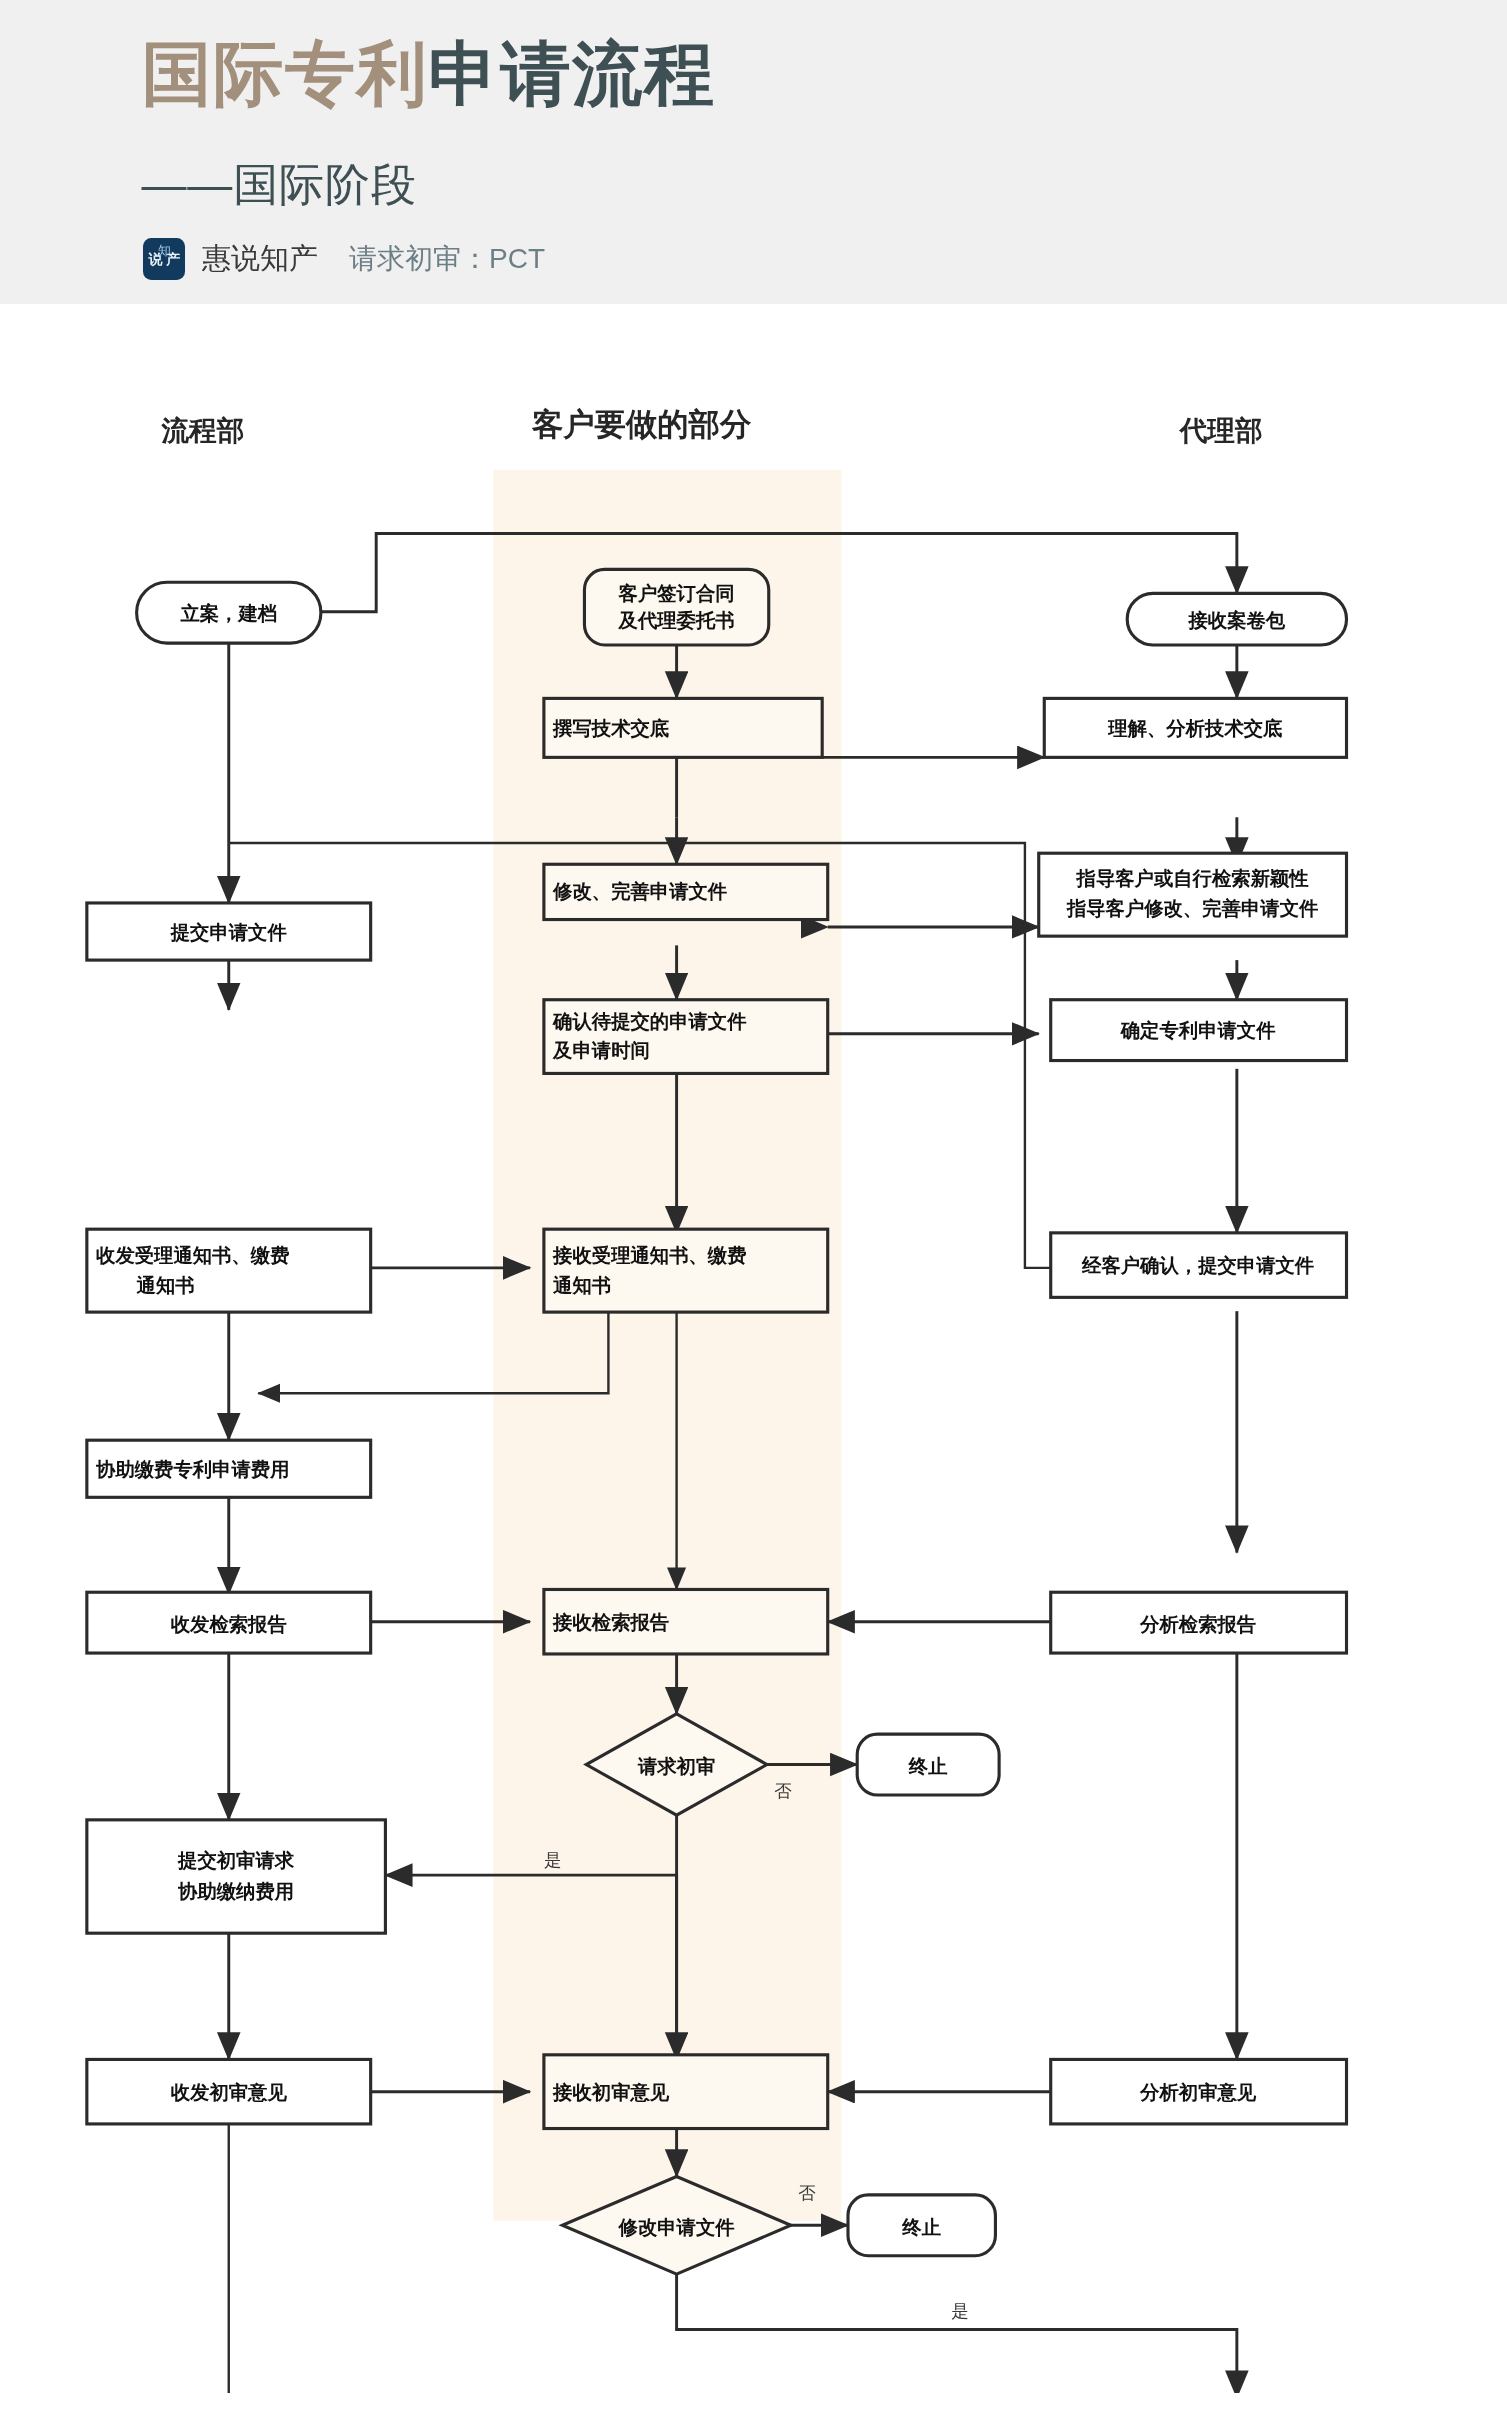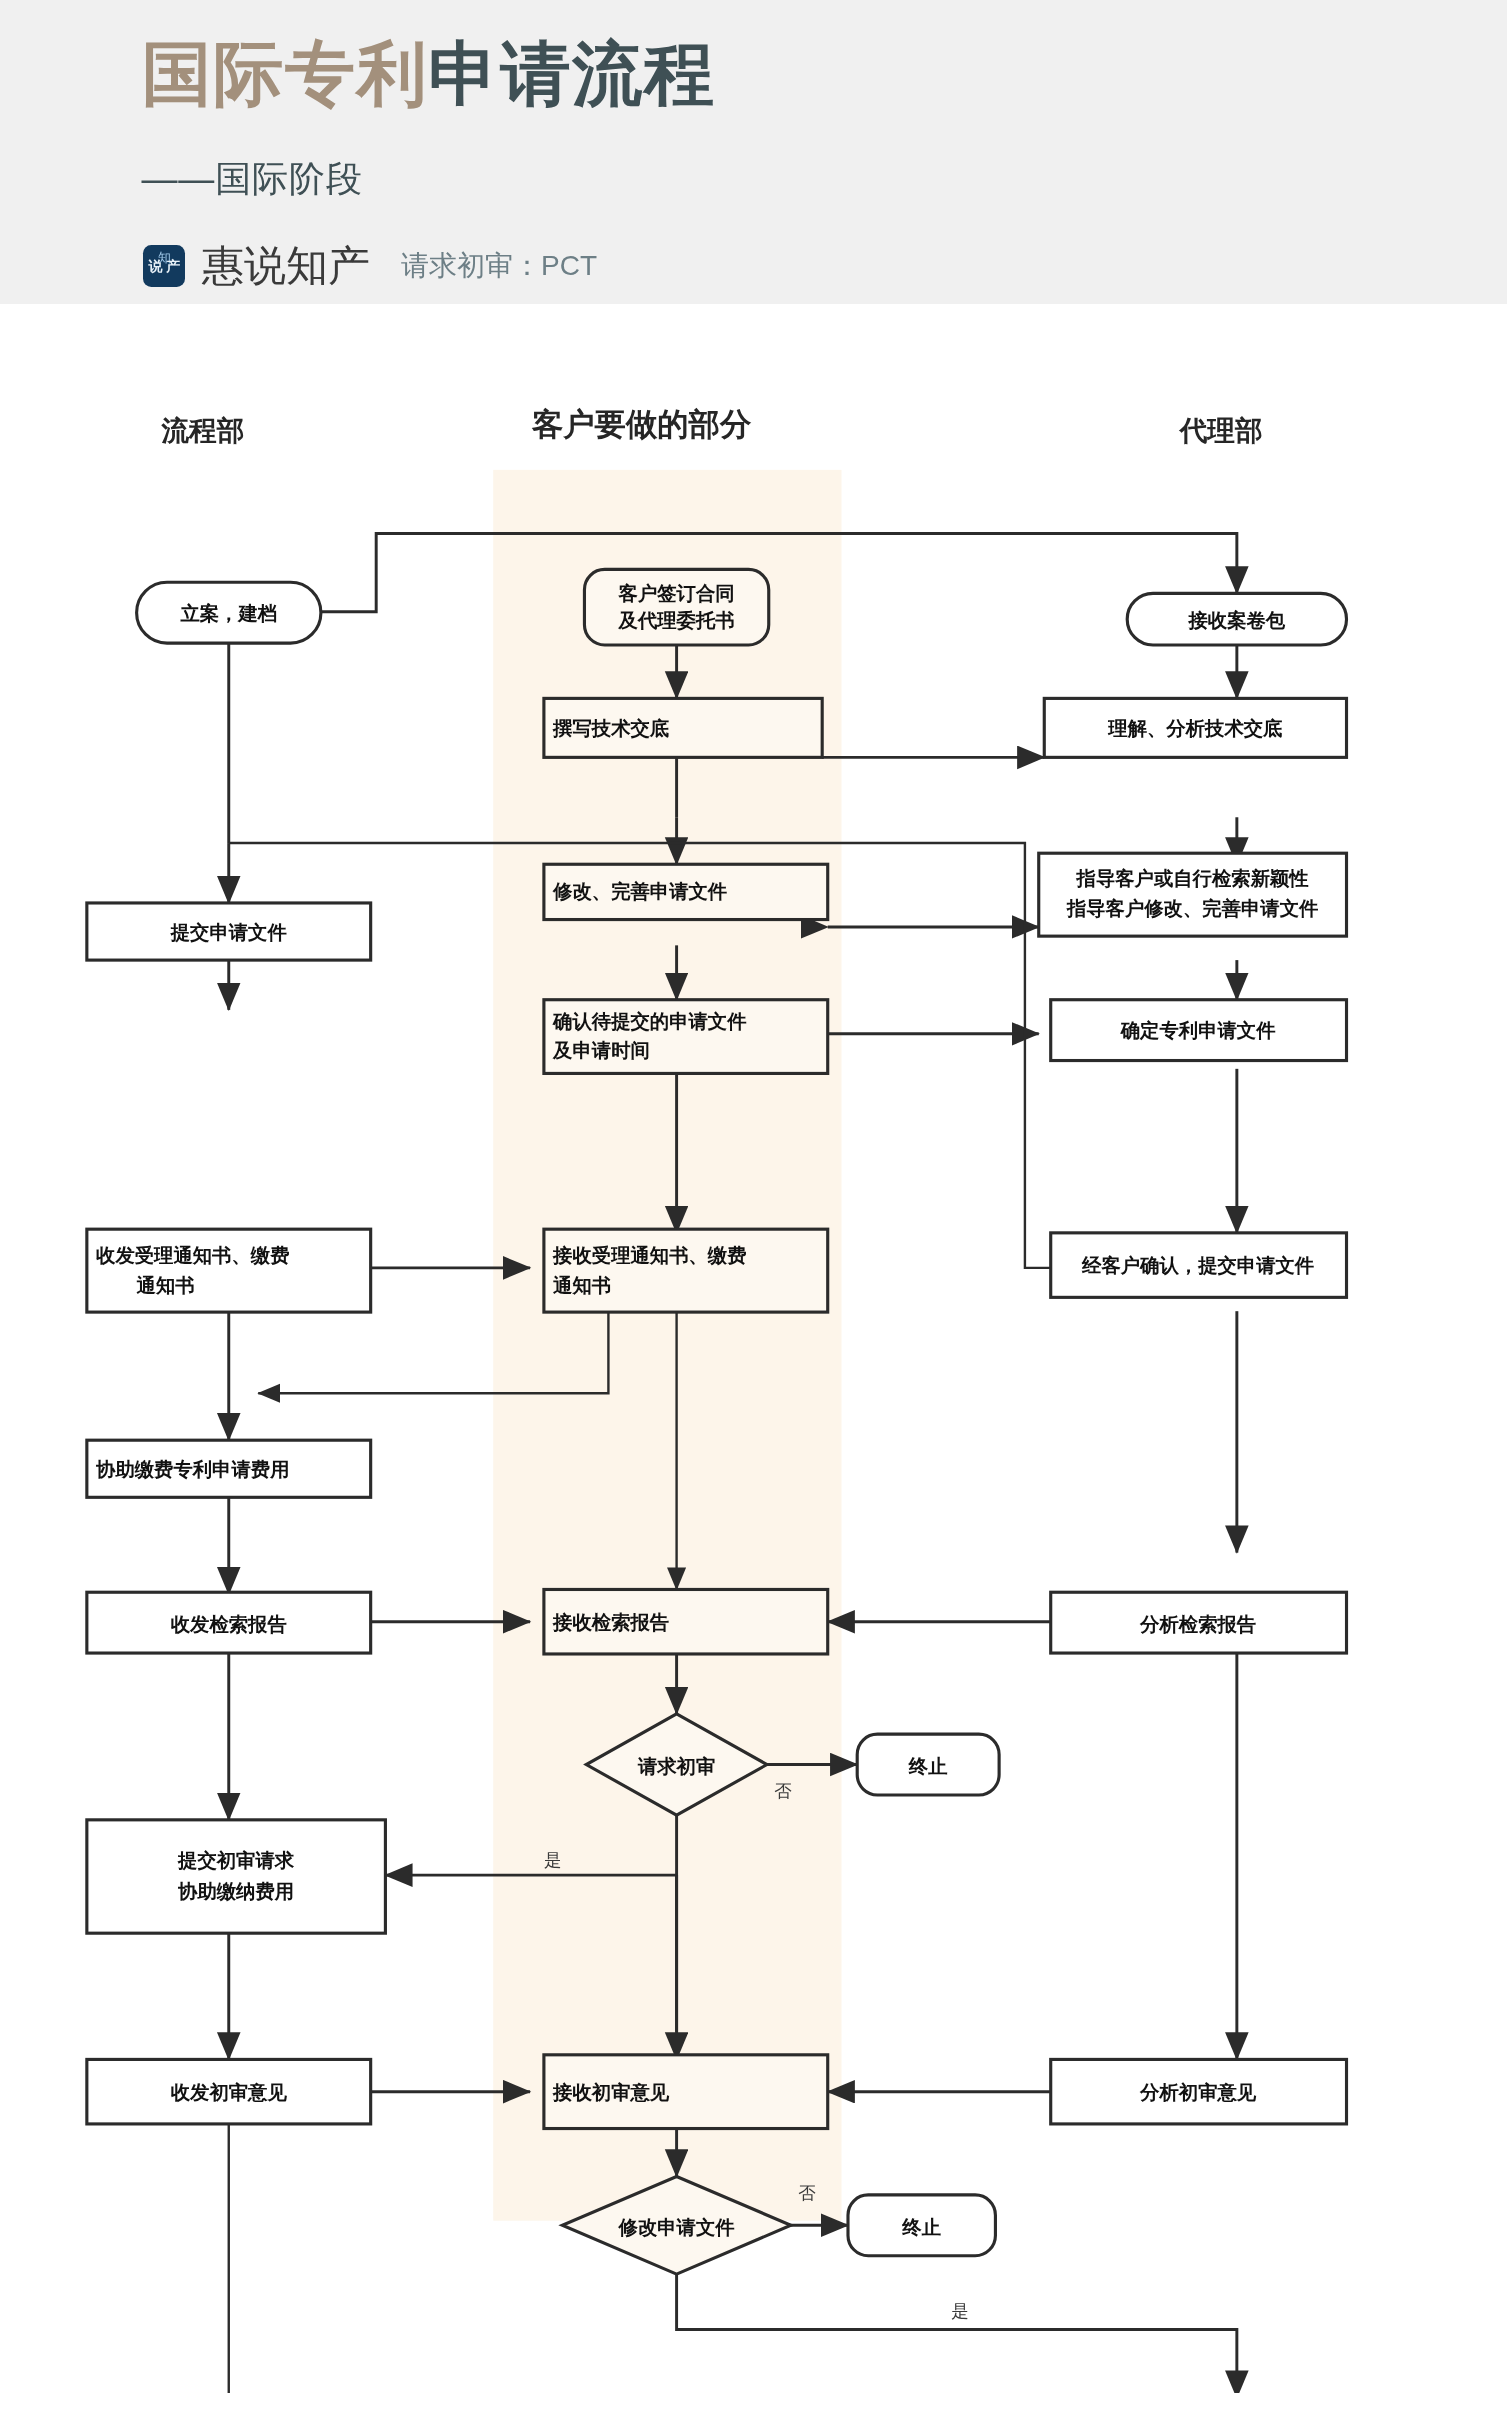--- a/index.html
+++ b/index.html
@@ -5,26 +5,26 @@
   html,body{margin:0;padding:0;background:#ffffff;}
   body{font-family:"Liberation Sans","DejaVu Sans",sans-serif;}
   #page{position:relative;width:1508px;height:2413px;background:#ffffff;overflow:hidden;}
 
   
   #header{position:absolute;left:0;top:0;width:1508px;height:324px;background:#f0f0f0;}
   #header-inner{position:absolute;left:7.4px;top:0;width:1493px;height:317px;}
   #title{position:absolute;left:134px;top:39px;font-size:70px;font-weight:bold;letter-spacing:1.8px;line-height:1;white-space:nowrap;}
   #title .t1{color:#a3907c;}
   #title .t2{color:#3f5055;}
-  #subtitle{position:absolute;left:134px;top:155px;font-size:36px;color:#3f5055;letter-spacing:0.9px;white-space:nowrap;}
+  #subtitle{position:absolute;left:134px;top:155px;font-size:45px;color:#3f5055;letter-spacing:0.9px;white-space:nowrap;}
   #brandrow{position:absolute;left:136px;top:238px;display:flex;align-items:center;white-space:nowrap;}
   #logo{width:42px;height:42px;border-radius:8.3px;background:#123a5e;position:relative;flex:0 0 auto;}
   #logo .lg-t{position:absolute;left:0;right:0;bottom:11px;text-align:center;font-size:14px;color:#e8f1f8;letter-spacing:0px;font-weight:bold;}
   #logo .lg-m{position:absolute;left:0;right:0;top:3.7px;text-align:center;font-size:13px;color:#9ec7e8;}
-  #brandname{margin-left:16.6px;font-size:42px;color:#3a3a3a;}
+  #brandname{margin-left:16.6px;font-size:29px;color:#3a3a3a;}
   #applytype{margin-left:31px;font-size:28px;color:#6d7f86;}
 
   
   #flow{position:absolute;left:0;top:304px;width:1508px;height:2089px;background:#ffffff;}
   svg{display:block;}
   .lane-title{font-family:"Liberation Sans","DejaVu Sans",sans-serif;font-size:30px;font-weight:bold;fill:#262626;}
   .node-txt{font-family:"Liberation Sans","DejaVu Sans",sans-serif;font-size:21px;font-weight:bold;fill:#111111;}
   .edge-lbl{font-family:"Liberation Sans","DejaVu Sans",sans-serif;font-size:19px;fill:#3a3a3a;}
   .shape{fill:#ffffff;stroke:#2b2b2b;stroke-width:3.4;}
   .shape-beige{fill:#fdf8f0;stroke:#2b2b2b;stroke-width:3.4;}

